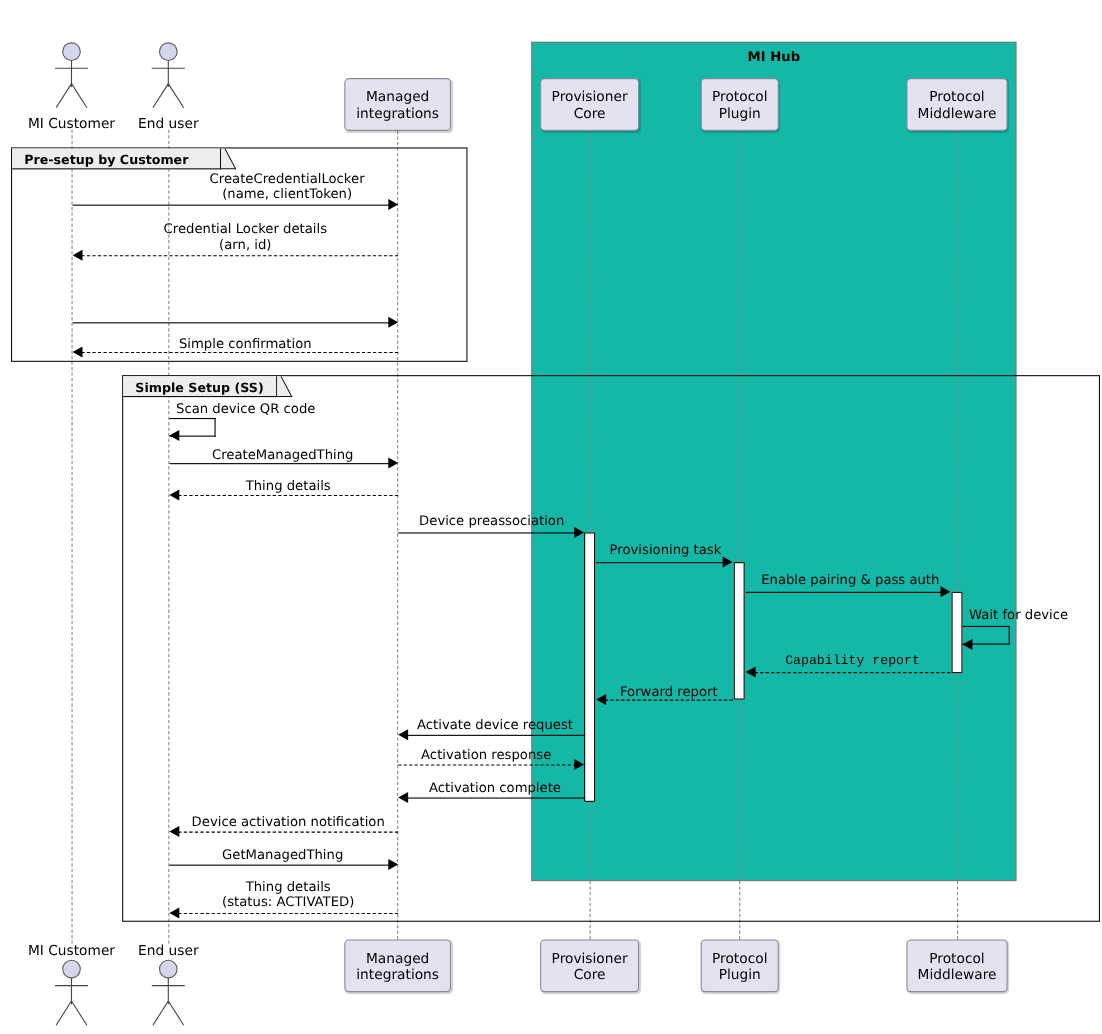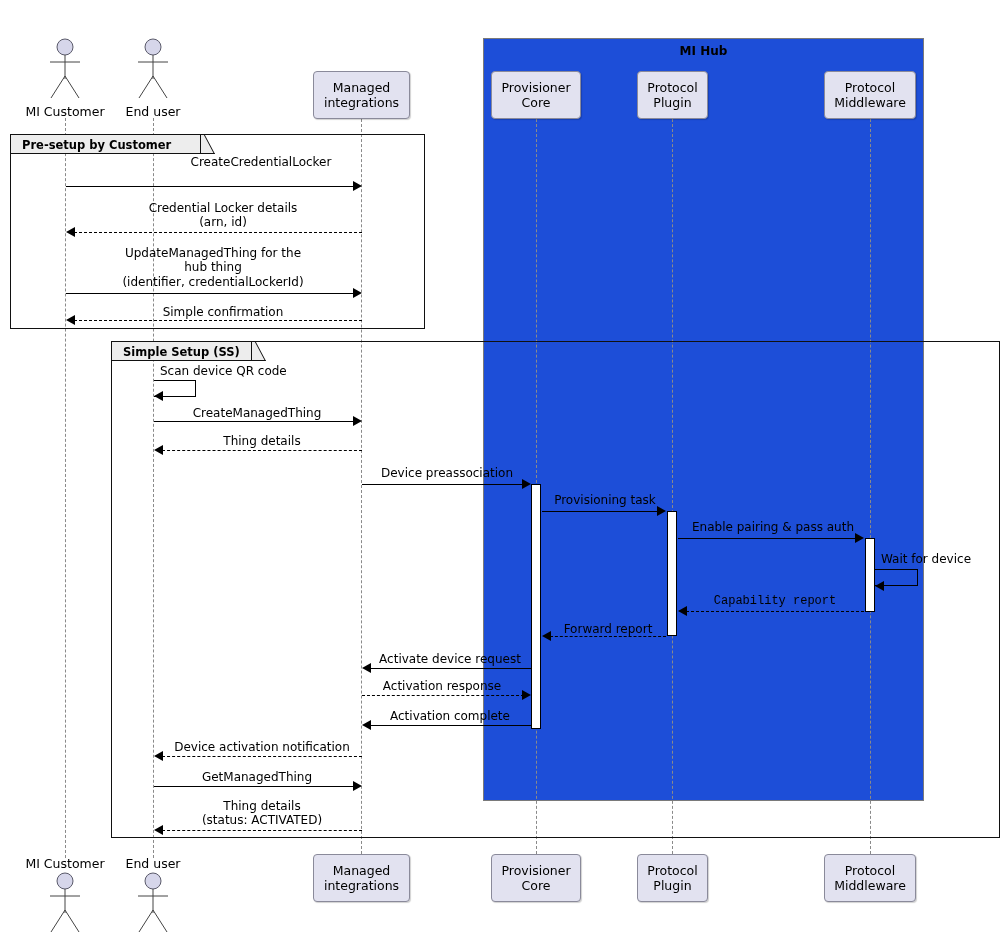--- a/index.html
+++ b/index.html
@@ -63,21 +63,21 @@
   }
   
   .selfmsg{position:absolute;box-sizing:border-box;border:1px solid #000;border-left:none;}
 </style>
 </head>
 <body>
 
 <div id="canvas">
 
 
-  <div class="groupbox" style="left:483px;top:38px;width:441px;height:763px;background:#1d4ed8;">
+  <div class="groupbox" style="left:483px;top:38px;width:441px;height:763px;background:#14b8a6;">
     <div class="groupbox-title">MI Hub</div>
   </div>
 
   <div class="lifeline" style="left:65px;top:118px;height:740px;"></div>
   <div class="lifeline" style="left:153px;top:118px;height:740px;"></div>
   <div class="lifeline" style="left:361px;top:119px;height:735px;"></div>
   <div class="lifeline" style="left:536px;top:119px;height:735px;"></div>
   <div class="lifeline" style="left:672px;top:119px;height:735px;"></div>
   <div class="lifeline" style="left:870px;top:119px;height:735px;"></div>
 
@@ -146,36 +146,32 @@
     </div>
   </div>
   <div class="frag-tab-label" style="left:123px;top:345px;">Simple Setup (SS)</div>
 
   <div class="activation" style="left:531px;top:484px;height:245px;"></div>
   <div class="activation" style="left:667px;top:511px;height:125px;"></div>
   <div class="activation" style="left:865px;top:538px;height:74px;"></div>
 
   <div class="msg-label" style="left:116px;top:155px;width:290px;">
     <div>CreateCredentialLocker</div>
+    <div>(name, clientToken)</div>
   </div>
   <div class="msg-line" style="left:66px;top:186px;width:288px;"></div>
   <div class="arrowhead arrow-right" style="left:353px;top:181px;"></div>
 
   <div class="msg-label" style="left:78px;top:201px;width:290px;">
     <div>Credential Locker details</div>
     <div>(arn, id)</div>
   </div>
   <div class="msg-line dashed" style="left:74px;top:232px;width:288px;"></div>
   <div class="arrowhead arrow-left" style="left:66px;top:227px;"></div>
 
-  <div class="msg-label" style="left:65px;top:246px;width:296px;">
-    <div>UpdateManagedThing for the</div>
-    <div>hub thing</div>
-    <div>(identifier, credentialLockerId)</div>
-  </div>
   <div class="msg-line" style="left:66px;top:293px;width:288px;"></div>
   <div class="arrowhead arrow-right" style="left:353px;top:288px;"></div>
 
   <div class="msg-label" style="left:78px;top:305px;width:290px;">
     <div>Simple confirmation</div>
   </div>
   <div class="msg-line dashed" style="left:74px;top:320px;width:288px;"></div>
   <div class="arrowhead arrow-left" style="left:66px;top:315px;"></div>
 
   <div class="msg-label" style="left:160px;top:364px;width:200px;text-align:left;">

